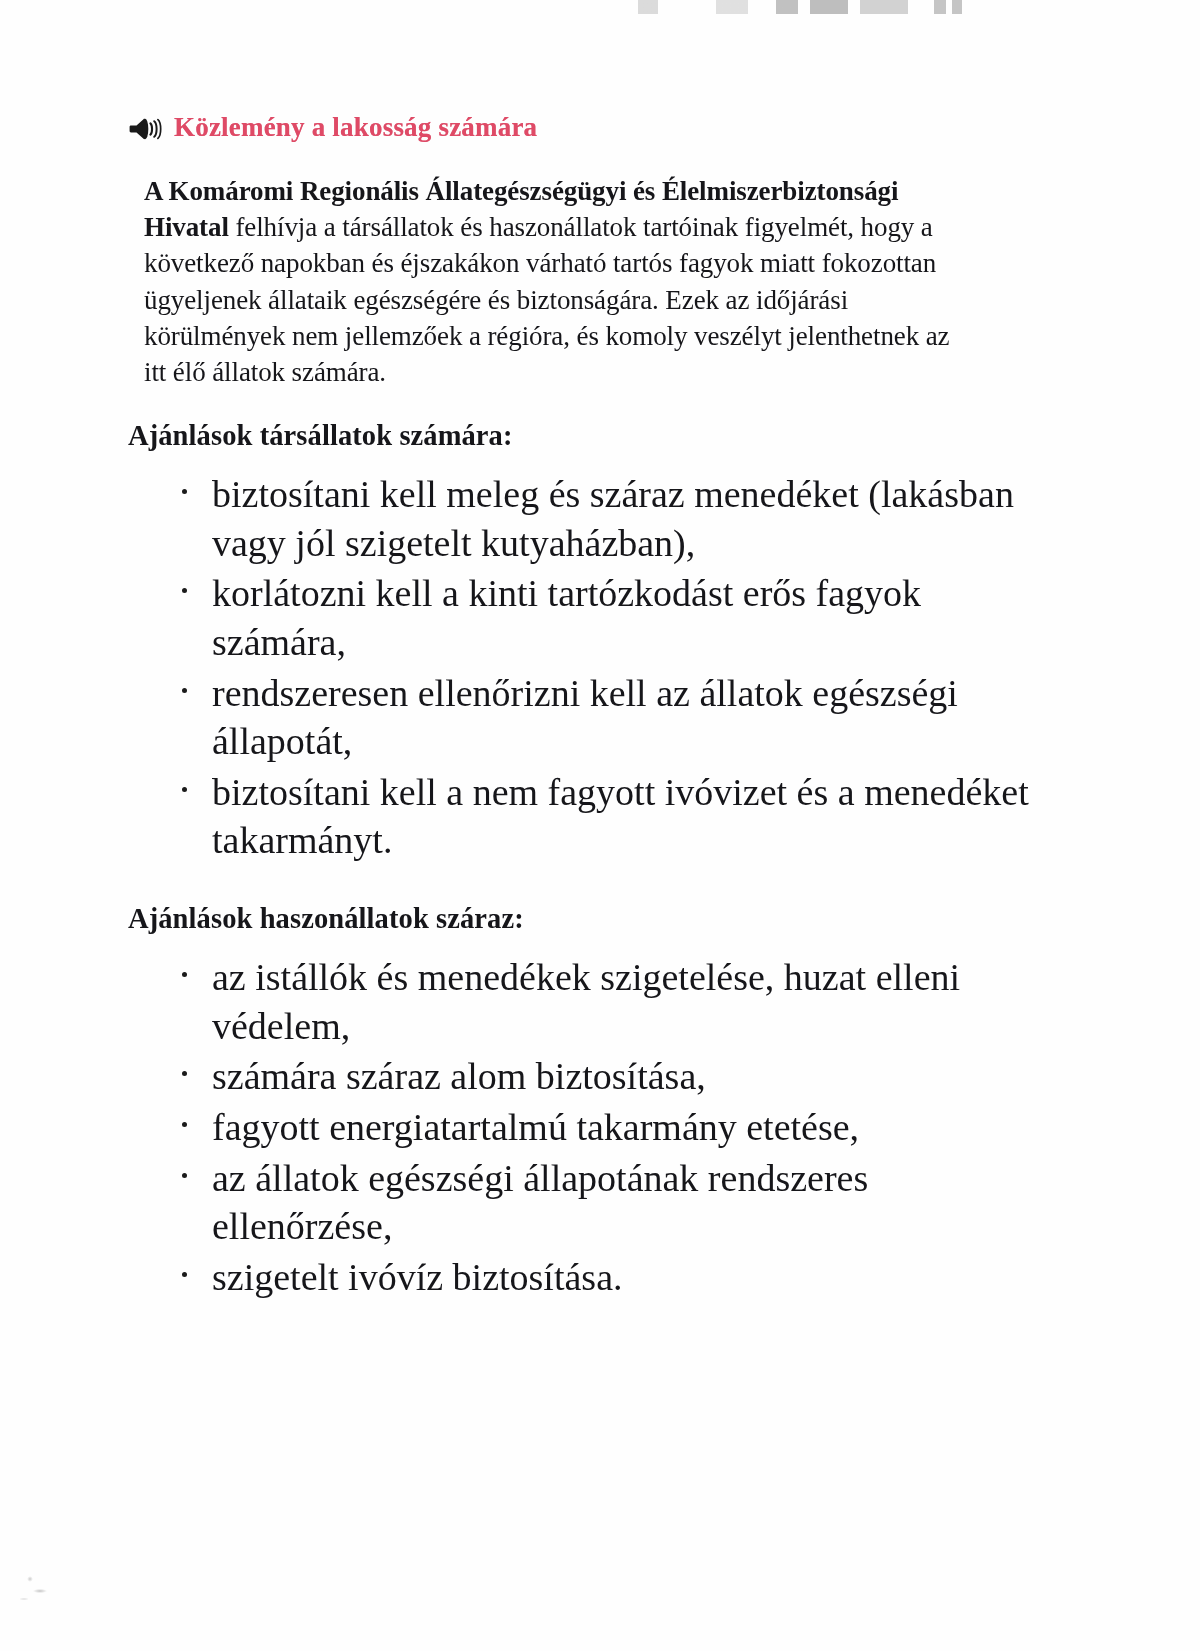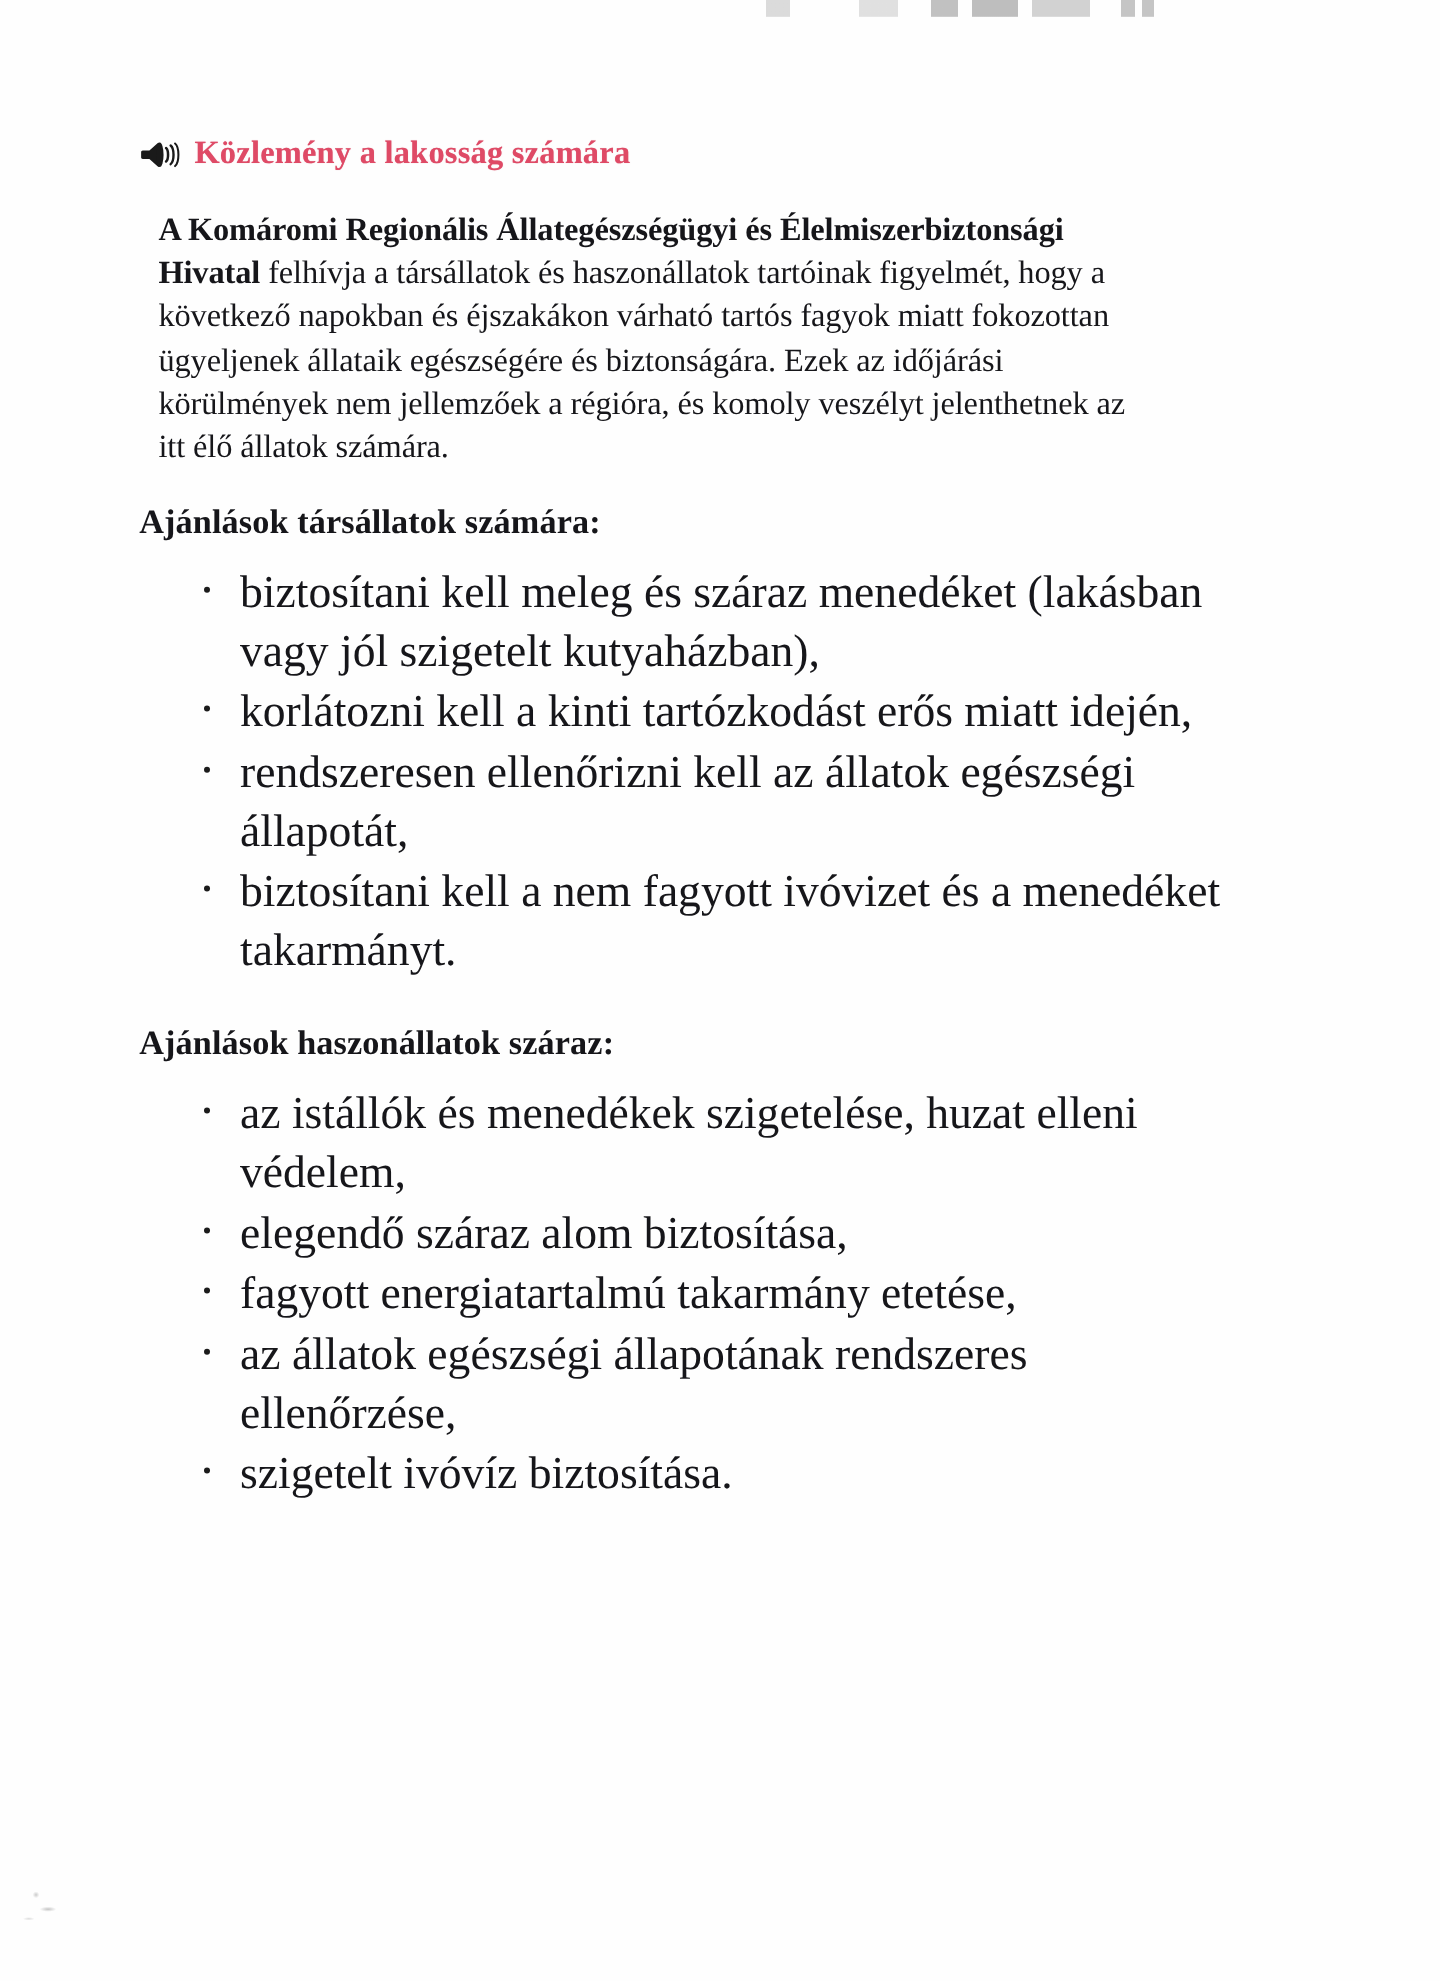--- a/index.html
+++ b/index.html
@@ -53,21 +53,21 @@
     background:
       radial-gradient(ellipse 10px 3px at 22px 22px, rgba(60,60,60,.85), rgba(0,0,0,0) 70%),
       radial-gradient(ellipse 4px 4px at 12px 10px, rgba(60,60,60,.75), rgba(0,0,0,0) 70%),
       radial-gradient(ellipse 7px 2px at 6px 30px, rgba(90,90,90,.6), rgba(0,0,0,0) 70%);
     filter: blur(.6px);
   }
 
   
   #content {
     position: absolute;
-    left: 116px;
+    left: 128px;
     top: 112px;
     width: 900px;
   }
 
   
   #announcement-header {
     display: flex;
     align-items: center;
     gap: 12px;
     margin: 0 0 30px 0;
@@ -156,31 +156,31 @@
       </svg>
       <span id="announcement-title">Közlemény a lakosság számára</span>
     </div>
 
     <p id="intro-paragraph"><span class="strong-org">A </span><span class="strong-org">Komáromi Regionális Állategészségügyi és Élelmiszerbiztonsági Hivatal</span><span> felhívja a társállatok és haszonállatok tartóinak figyelmét, hogy a következő napokban és éjszakákon várható tartós fagyok miatt fokozottan ügyeljenek állataik egészségére és biztonságára. Ezek az időjárási körülmények nem jellemzőek a régióra, és komoly veszélyt jelenthetnek az itt élő állatok számára.</span></p>
 
     <section id="pets-section">
       <h2 class="section-heading">Ajánlások társállatok számára:</h2>
       <ul class="recommendation-list" id="pets-list">
         <li>biztosítani kell meleg és száraz menedéket (lakásban vagy jól szigetelt kutyaházban),</li>
-        <li>korlátozni kell a kinti tartózkodást erős miatt idején,</li>
+        <li>korlátozni kell a kinti tartózkodást erős fagyok számára,</li>
         <li>rendszeresen ellenőrizni kell az állatok egészségi állapotát,</li>
         <li>biztosítani kell a nem fagyott ivóvizet és a menedéket takarmányt.</li>
       </ul>
     </section>
 
     <section id="livestock-section">
       <h2 class="section-heading">Ajánlások haszonállatok száraz:</h2>
       <ul class="recommendation-list" id="livestock-list">
         <li>az istállók és menedékek szigetelése, huzat elleni védelem,</li>
-        <li>elegendő száraz alom biztosítása,</li>
+        <li>számára száraz alom biztosítása,</li>
         <li>fagyott energiatartalmú takarmány etetése,</li>
         <li>az állatok egészségi állapotának rendszeres ellenőrzése,</li>
         <li>szigetelt ivóvíz biztosítása.</li>
       </ul>
     </section>
 
   </div>
 
   <div class="scan-smudge-bottom"></div>
 </div>

